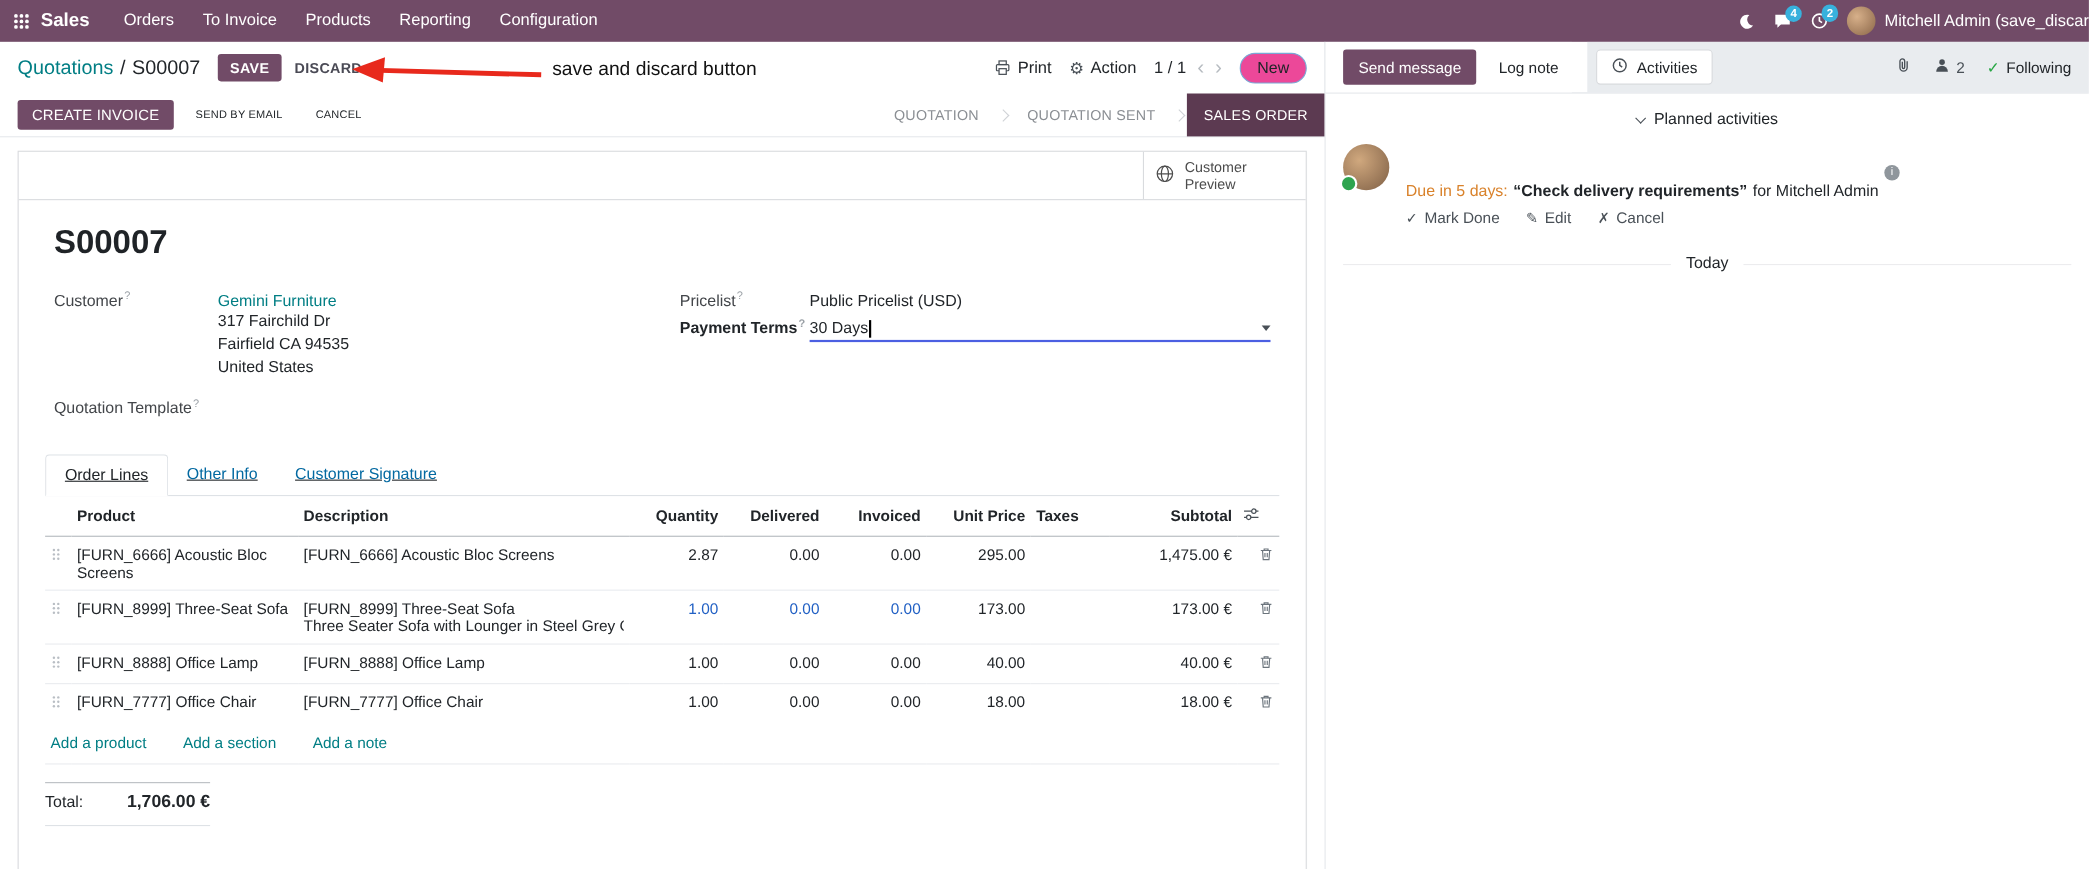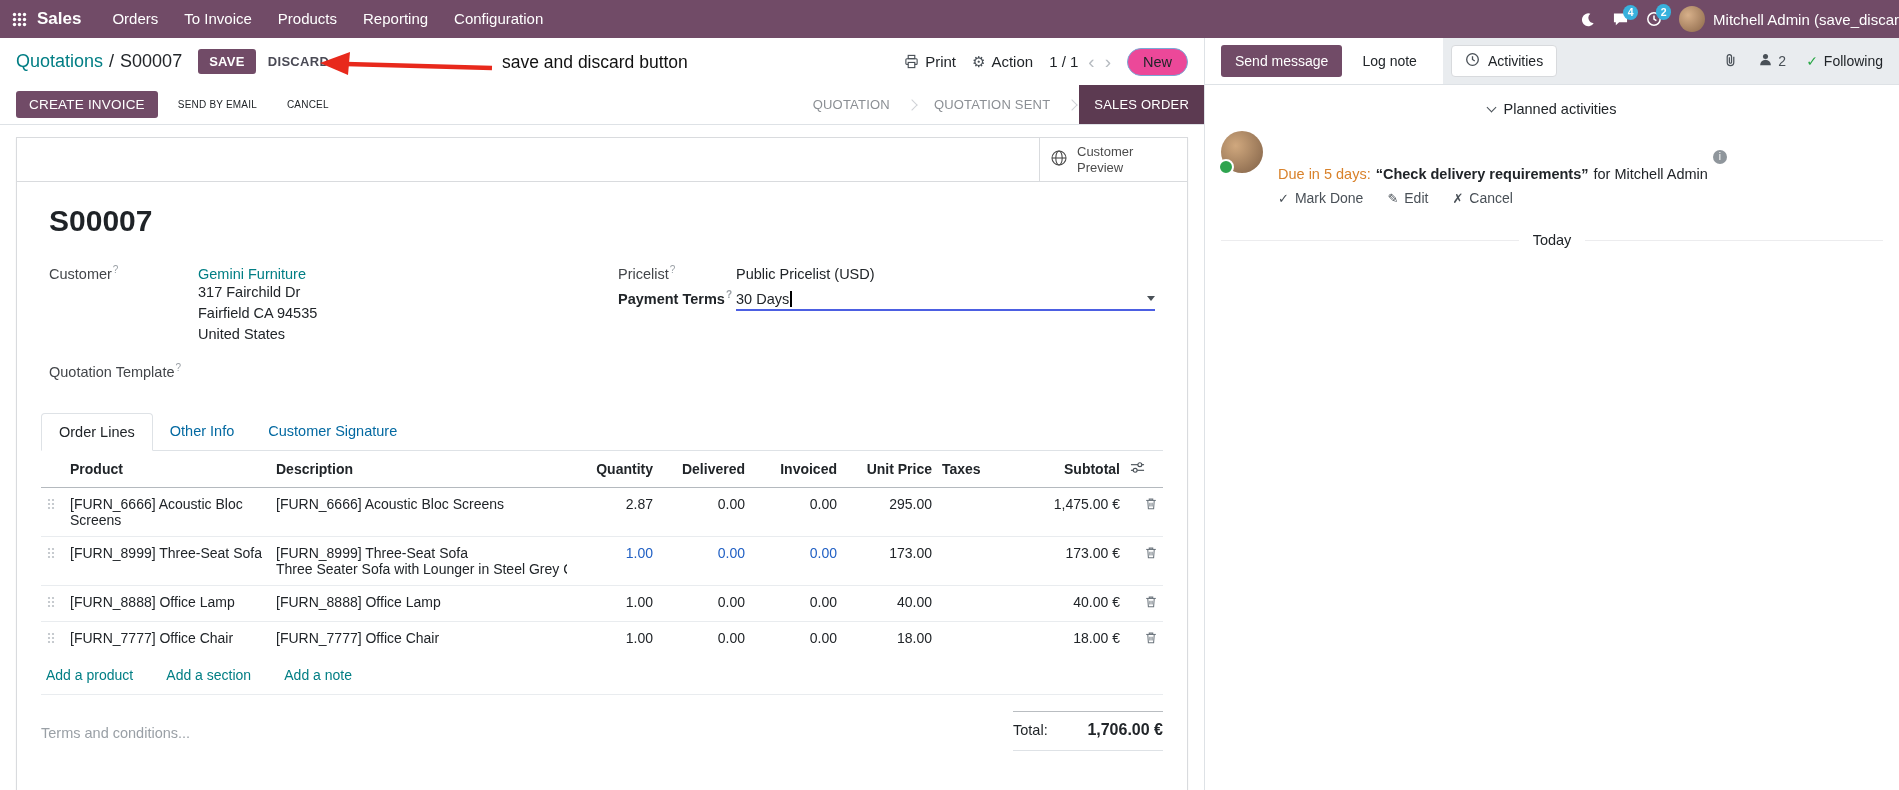--- a/index.html
+++ b/index.html
@@ -95,21 +95,21 @@
   .addr div { line-height: 21px; }
   .frow.tmpl { margin-top: 17px; }
   .pt-field {
     flex: 1; max-width: 421px; display: flex; align-items: center;
     border-bottom: 2px solid #4c5fe2; padding-bottom: 2px;
   }
   .text-cursor { display: inline-block; width: 1.5px; height: 16px; background: #000; margin-left: 1px; }
   .dd-caret { margin-left: auto; width: 0; height: 0; border-left: 4.5px solid transparent; border-right: 4.5px solid transparent; border-top: 5px solid #495057; }
 
   
-  .tabs { display: flex; border-bottom: 1px solid #dee2e6; margin: 26px 24px 0; }
+  .tabs { display: flex; border-bottom: 1px solid #dee2e6; margin: 26px 24px 0; text-decoration: underline; }
   .tab { padding: 10px 17px; font-size: 14.5px; color: #0369a1; }
   .tab.active {
     border: 1px solid #dee2e6; border-bottom: 1px solid #fff; margin-bottom: -1px;
     border-radius: 4px 4px 0 0; color: #212529;
   }
 
   
   .table-wrap { padding: 0 24px; }
   table.o-table { width: 100%; border-collapse: collapse; table-layout: fixed; font-size: 14px; }
   .o-table th { font-weight: 700; color: #212529; padding: 9px 5px; border-bottom: 1px solid #b4b9be; text-align: left; }
@@ -487,21 +487,20 @@
                   <span class="add-link" data-interactable="true">Add a product</span>
                   <span class="add-link" data-interactable="true">Add a section</span>
                   <span class="add-link" data-interactable="true">Add a note</span>
                 </td>
               </tr>
             </tbody>
           </table>
         </div>
 
         <div class="sheet-bottom">
-          <div class="terms" data-interactable="true">Terms and conditions...</div>
           <div class="totals" data-interactable="false">
             <span class="total-label" data-interactable="false">Total:</span>
             <span class="total-value" data-interactable="false">1,706.00 €</span>
           </div>
         </div>
       </div>
     </div>
   </div>
 
   <div class="chatter" data-interactable="false">

